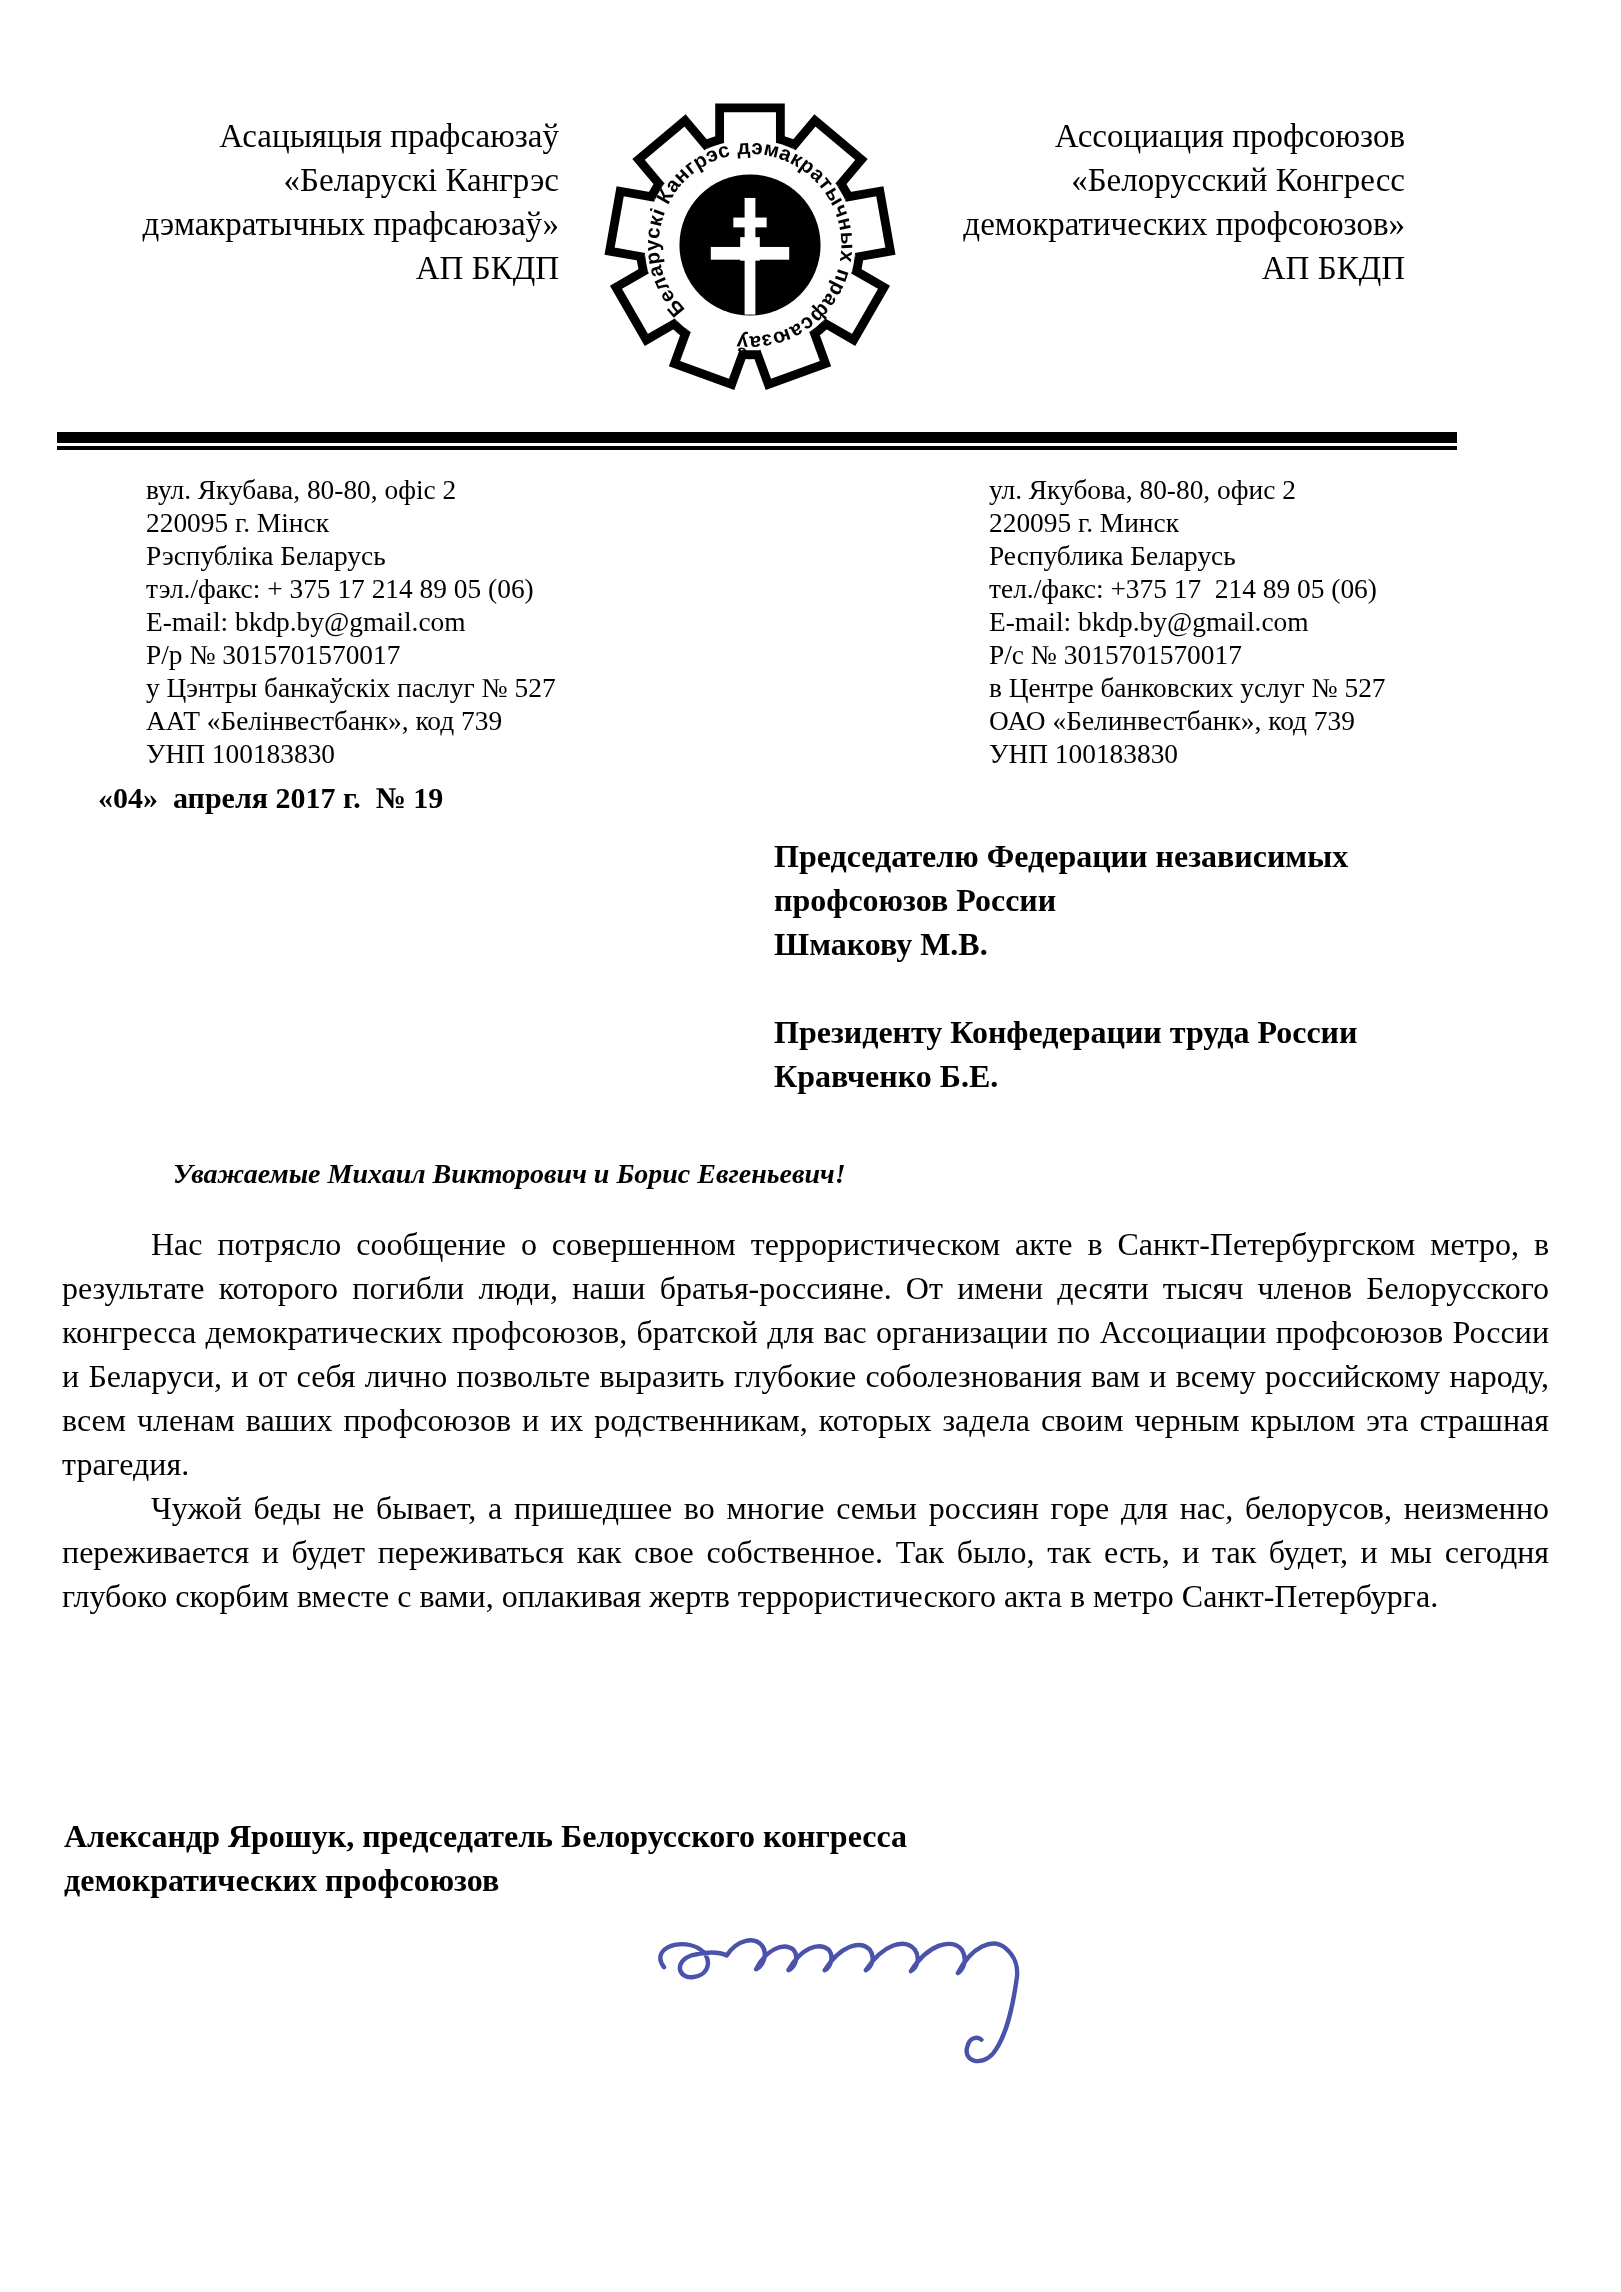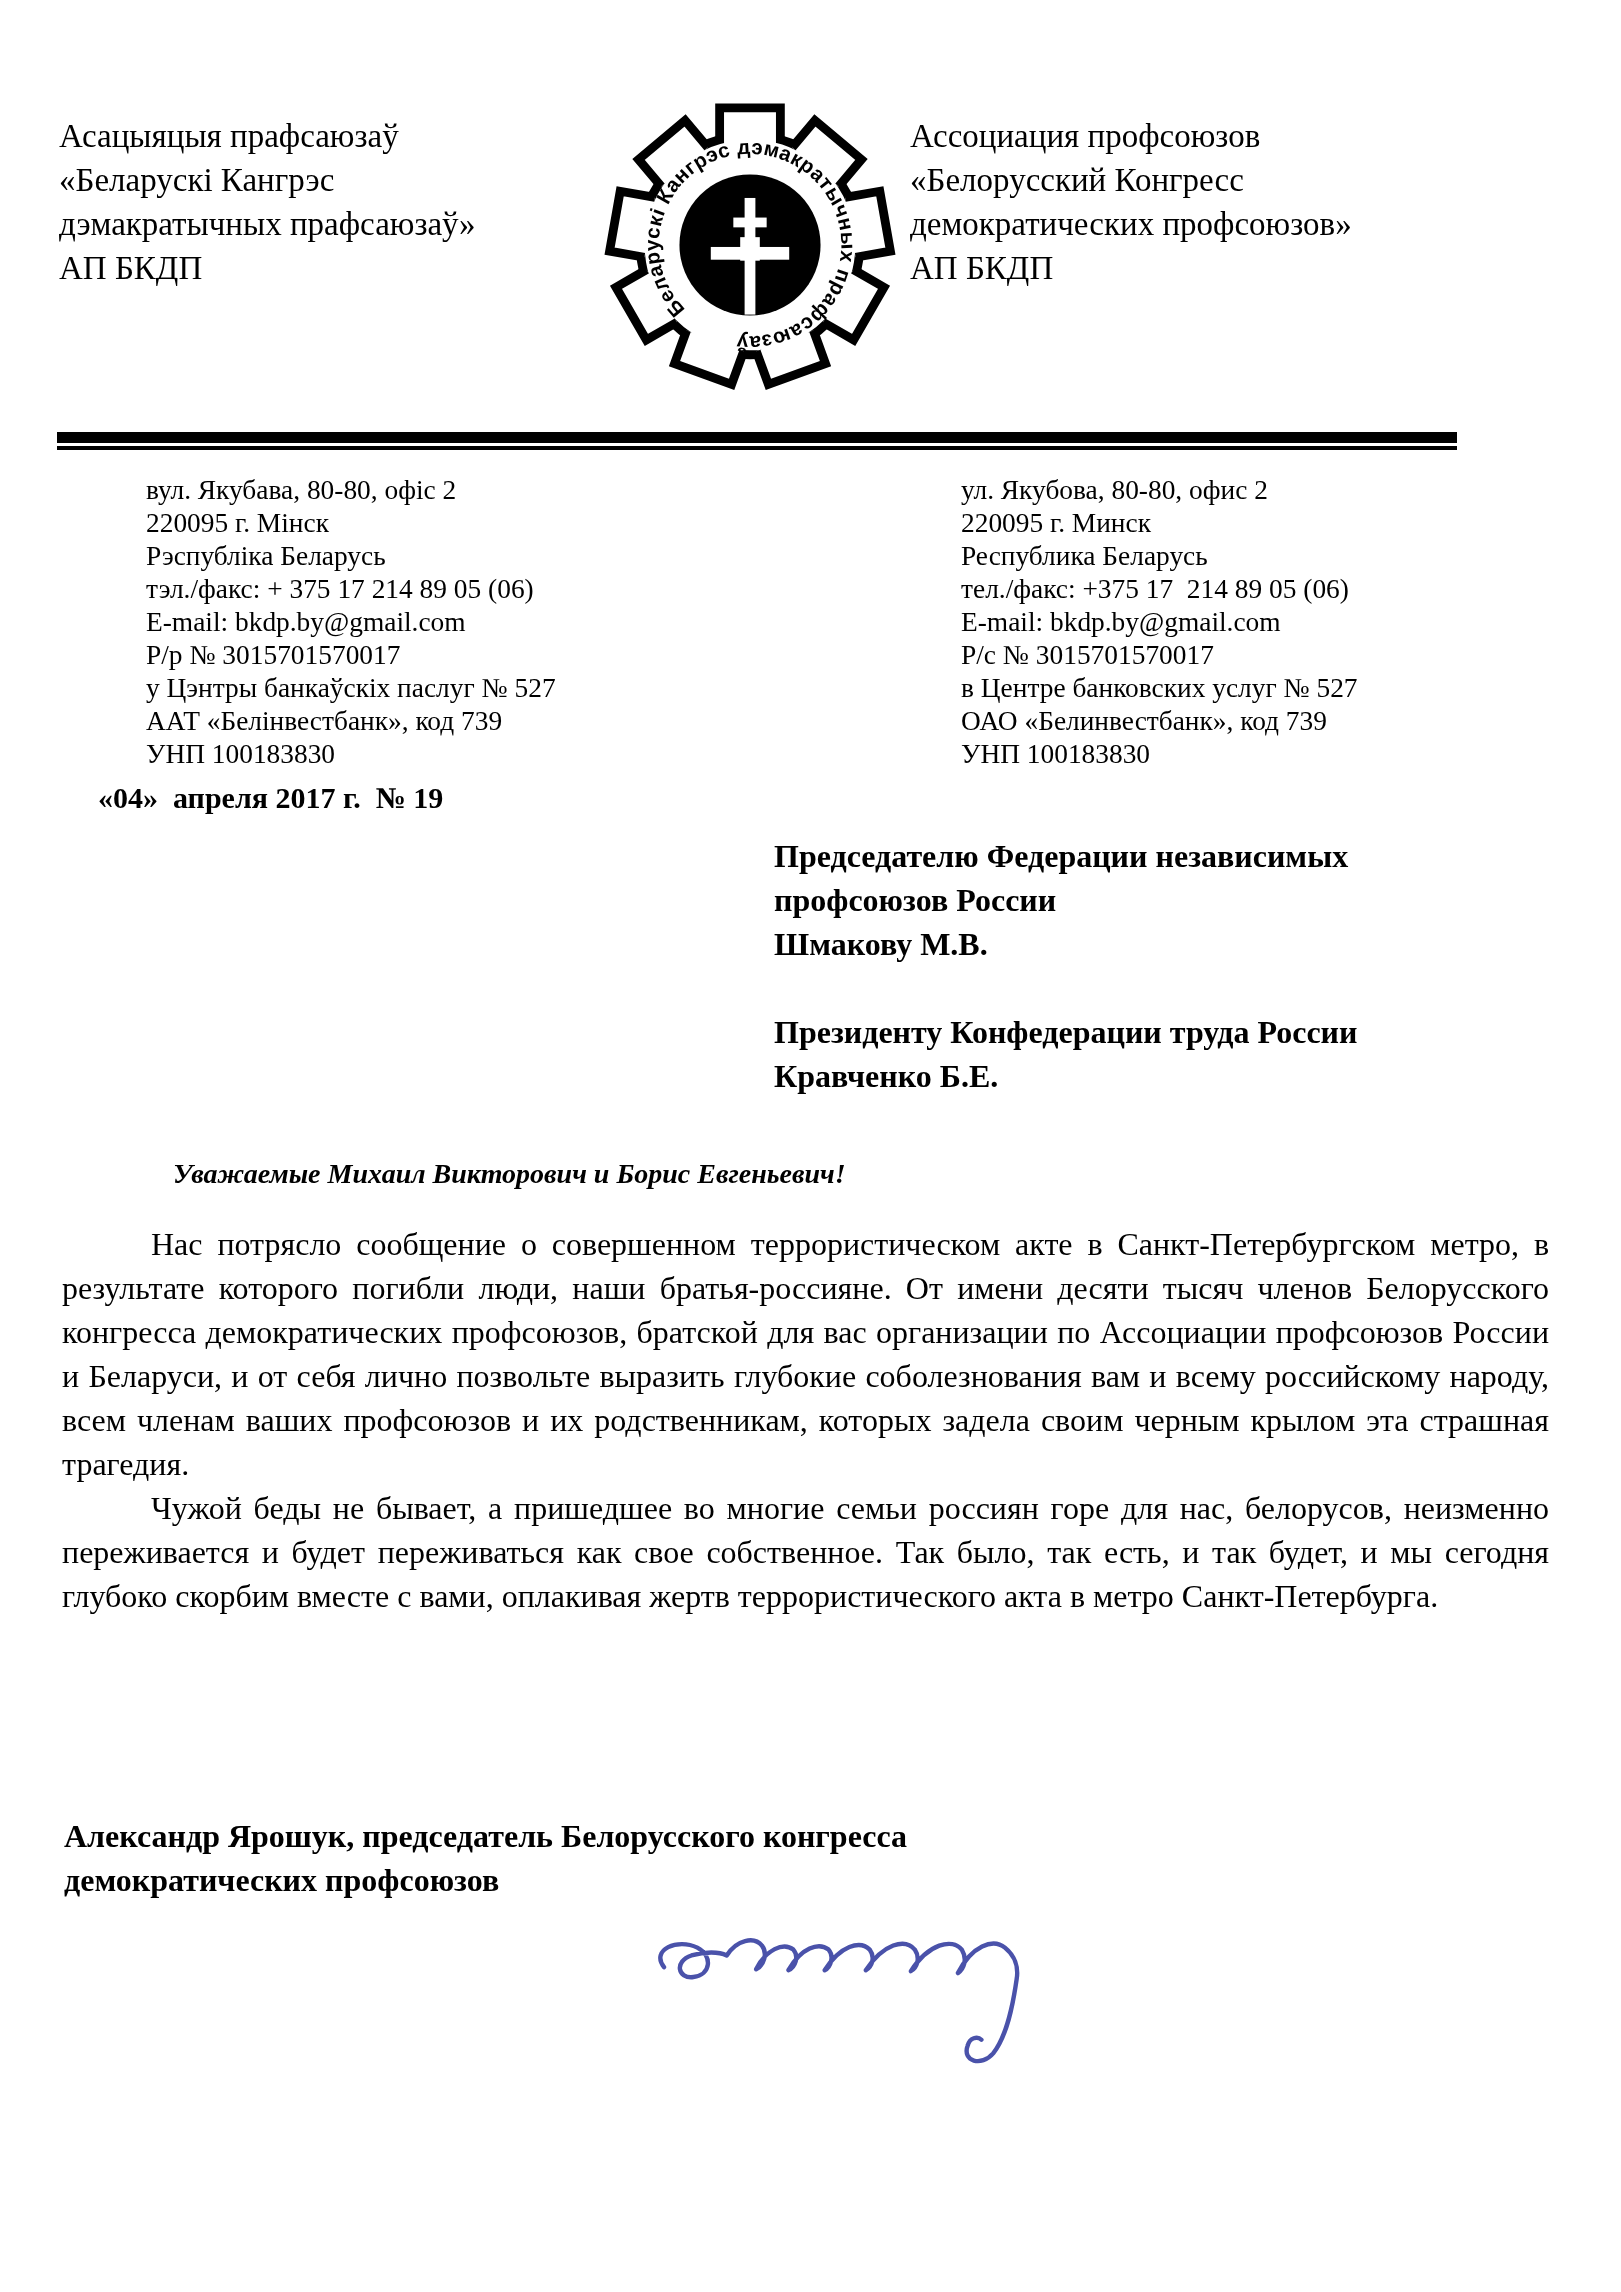--- a/index.html
+++ b/index.html
@@ -5,35 +5,35 @@
   html,body{margin:0;padding:0;background:#ffffff;}
   .page{
     position:relative;
     width:1621px;height:2293px;
     background:#ffffff;
     font-family:"Liberation Serif", serif;
     color:#000;
     overflow:hidden;
   }
   
-  .org{position:absolute;text-align:left;font-size:33px;line-height:44px;}
+  .org{position:absolute;text-align:right;font-size:33px;line-height:44px;}
   .org-left{left:59px;top:114px;width:500px;}
   .org-right{left:910px;top:114px;width:495px;}
   
   .logo{position:absolute;left:603px;top:98px;width:294px;height:294px;}
   .logo .ringtext{font-family:"Liberation Sans", sans-serif;font-weight:bold;font-size:21px;letter-spacing:.5px;fill:#000;}
   
   .rule{position:absolute;left:57px;top:432px;width:1400px;}
   .rule .thick{height:10.8px;background:#000;}
   .rule .thin{height:3.9px;background:#000;margin-top:2.9px;}
   
   .addr{position:absolute;top:474px;font-size:27.4px;line-height:33px;}
   .addr div{white-space:pre;margin-left:48px;}
   .addr-left{left:98px;}
-  .addr-right{left:913px;}
+  .addr-right{left:941px;}
   
   .dateline{position:absolute;left:98px;top:781px;font-size:30px;font-weight:bold;white-space:pre;text-align:right;}
   
   .recipients{position:absolute;left:774px;top:834px;font-size:32px;font-weight:bold;line-height:44px;}
   .recip-2{margin-top:44px;}
   
   .salutation{position:absolute;left:173px;top:1158px;font-size:28px;font-weight:bold;font-style:italic;}
   
   .letter-body{position:absolute;left:62px;top:1222px;width:1487px;font-size:32px;line-height:44px;text-align:justify;}
   .letter-body p{margin:0;text-indent:89px;}

